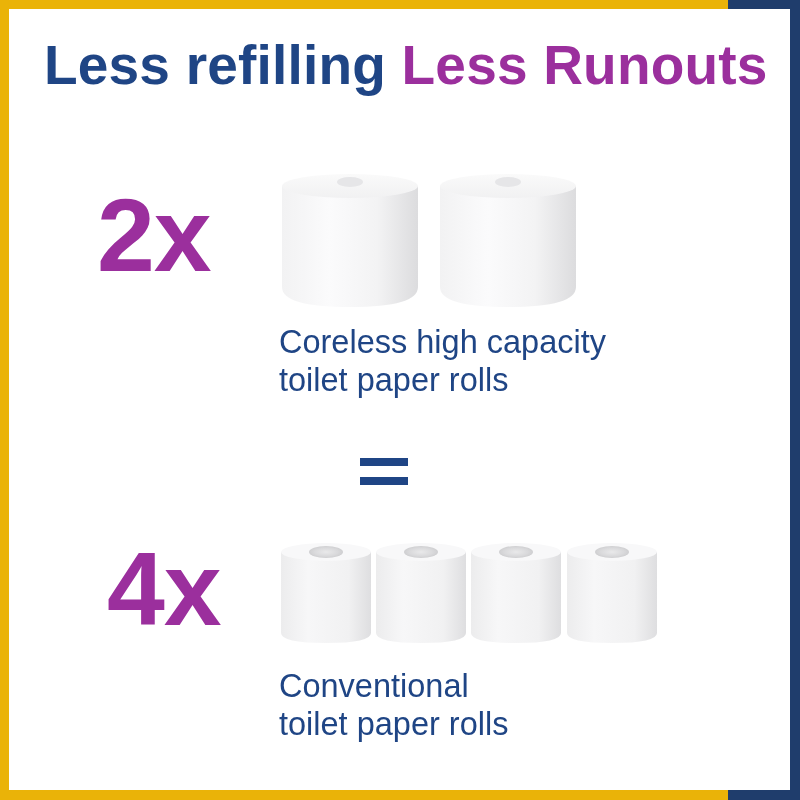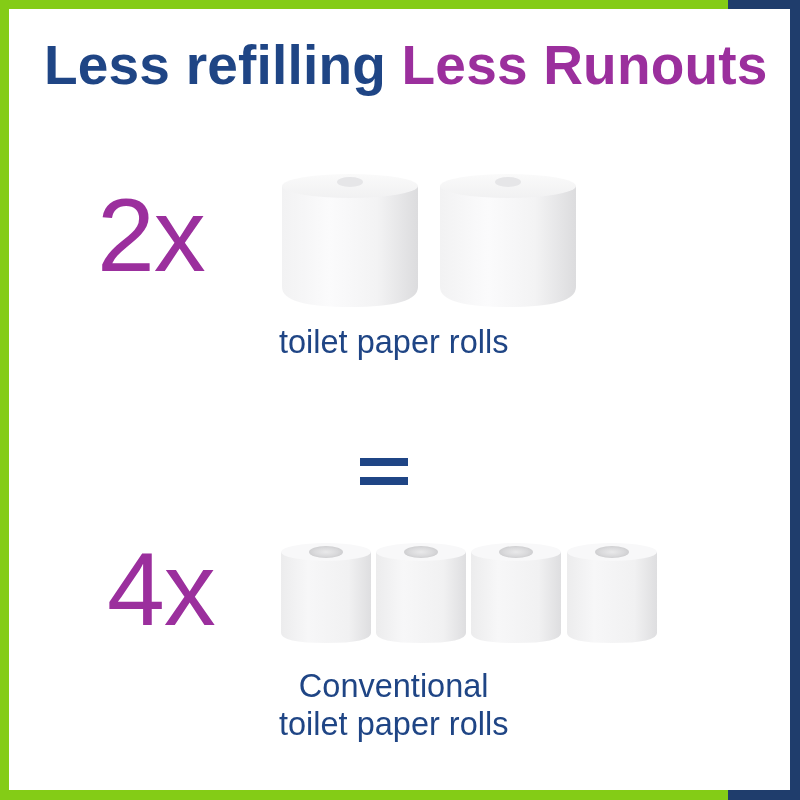--- a/index.html
+++ b/index.html
@@ -3,36 +3,36 @@
   <meta charset="utf-8">
   <style>
     html, body { margin: 0; padding: 0; }
     body {
       width: 800px; height: 800px; overflow: hidden;
       background: #1f3d6c;
       font-family: "Liberation Sans", sans-serif;
     }
     .frame {
       position: absolute; left: 0; top: 0; width: 728px; height: 800px;
-      background: #84cc16;
+      background: #eab308;
     }
     .canvas {
       position: absolute; left: 9px; top: 9px; width: 781px; height: 781px;
       background: #ffffff;
     }
     .abs { position: absolute; }
     .headline {
       position: absolute; left: 35px; top: 29px;
       font-size: 55px; font-weight: bold; white-space: nowrap;
       letter-spacing: 0.2px; line-height: 1;
     }
     .headline .a { color: #1f4585; }
     .headline .b { color: #9b2f9d; }
     .mult {
-      position: absolute; font-weight: normal; color: #9b2f9d;
+      position: absolute; font-weight: bold; color: #9b2f9d;
       font-size: 104px; line-height: 1; letter-spacing: -1px; white-space: nowrap;
     }
     .desc {
       position: absolute; color: #1f4585; font-size: 32.5px; line-height: 38px;
       white-space: nowrap;
     }
     .desc div { display: block; }
     .equals {
       position: absolute; left: 351px; top: 449px; width: 48px; height: 27px;
     }
@@ -75,20 +75,21 @@
         </g>
         <g transform="translate(158,0)">
           <path d="M3,21 L3,122 Q3,142 71,142 Q139,142 139,122 L139,21 Z" fill="url(#cg)"></path>
           <ellipse cx="71" cy="21" rx="68" ry="12" fill="url(#ct)"></ellipse>
           <ellipse cx="71" cy="17" rx="13" ry="5" fill="#e6e6e8"></ellipse>
         </g>
       </svg>
     </div>
 
     <div class="desc" style="left:270px; top:314px;">
+      <div>Coreless high capacity</div>
       <div>toilet paper rolls</div>
     </div>
 
     <div class="equals">
       <div class="bar" style="top:0;"></div>
       <div class="bar" style="top:19px;"></div>
     </div>
 
     <div class="mult" style="left:86px; top:528px;margin-left:12px;">4x</div>
 
@@ -123,19 +124,19 @@
           <ellipse cx="49" cy="15" rx="17" ry="6" fill="url(#vh)"></ellipse>
         </g>
         <g transform="translate(286,0)">
           <path d="M4,15 L4,96 Q4,106 49,106 Q94,106 94,96 L94,15 Z" fill="url(#vg)"></path>
           <ellipse cx="49" cy="15" rx="45" ry="9" fill="#f8f8f9"></ellipse>
           <ellipse cx="49" cy="15" rx="17" ry="6" fill="url(#vh)"></ellipse>
         </g>
       </svg>
     </div>
 
-    <div class="desc" style="left:270px; top:658px;text-align:center;">
+    <div class="desc" style="left:270px; top:658px;">
       <div>Conventional</div>
       <div>toilet paper rolls</div>
     </div>
 
   </div>
 </div>
 
 </body></html>

